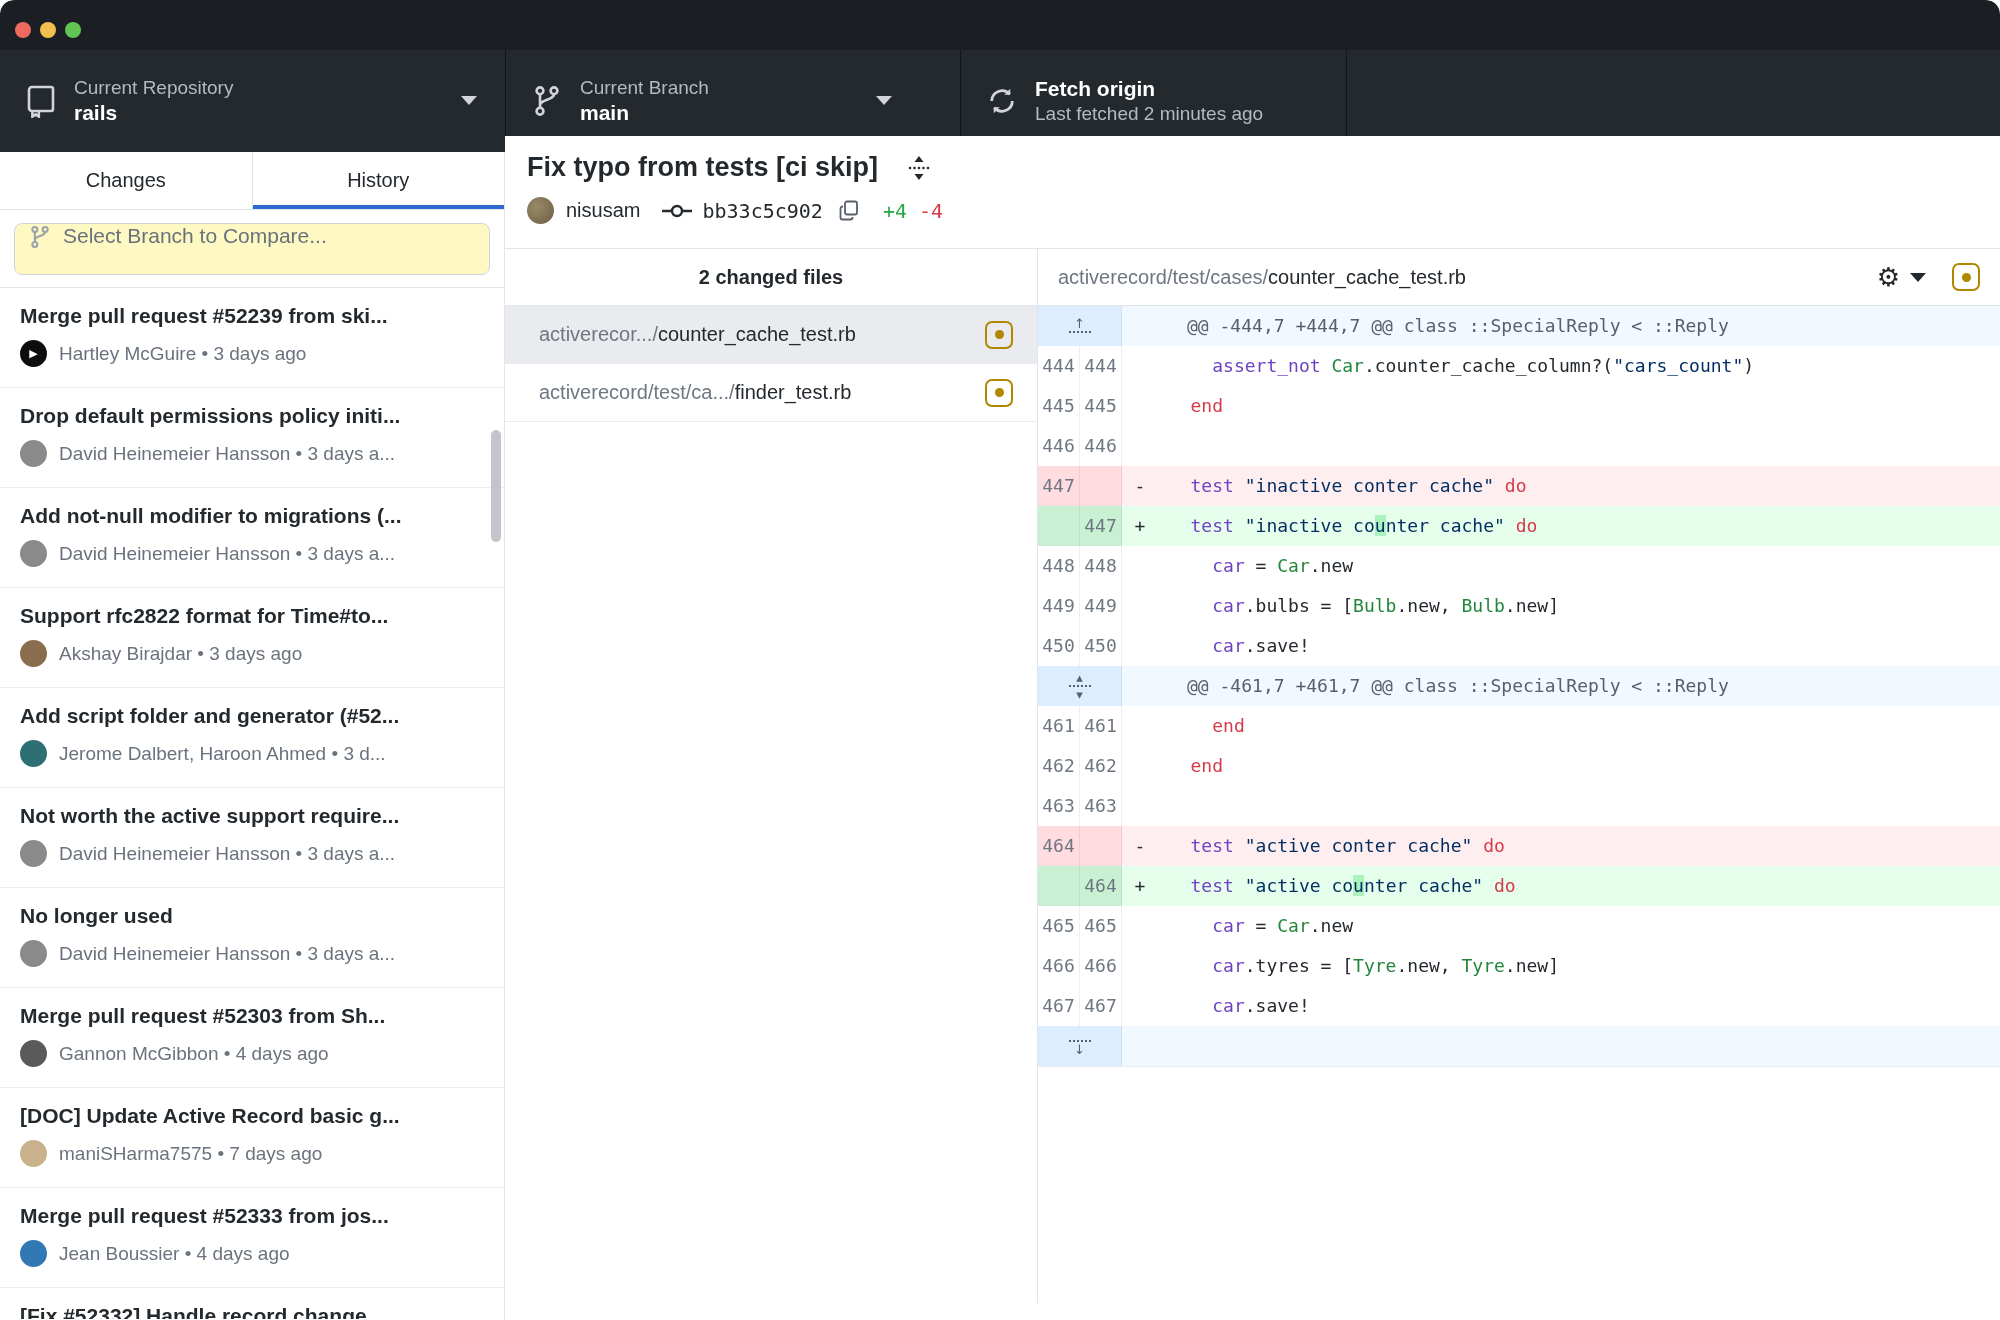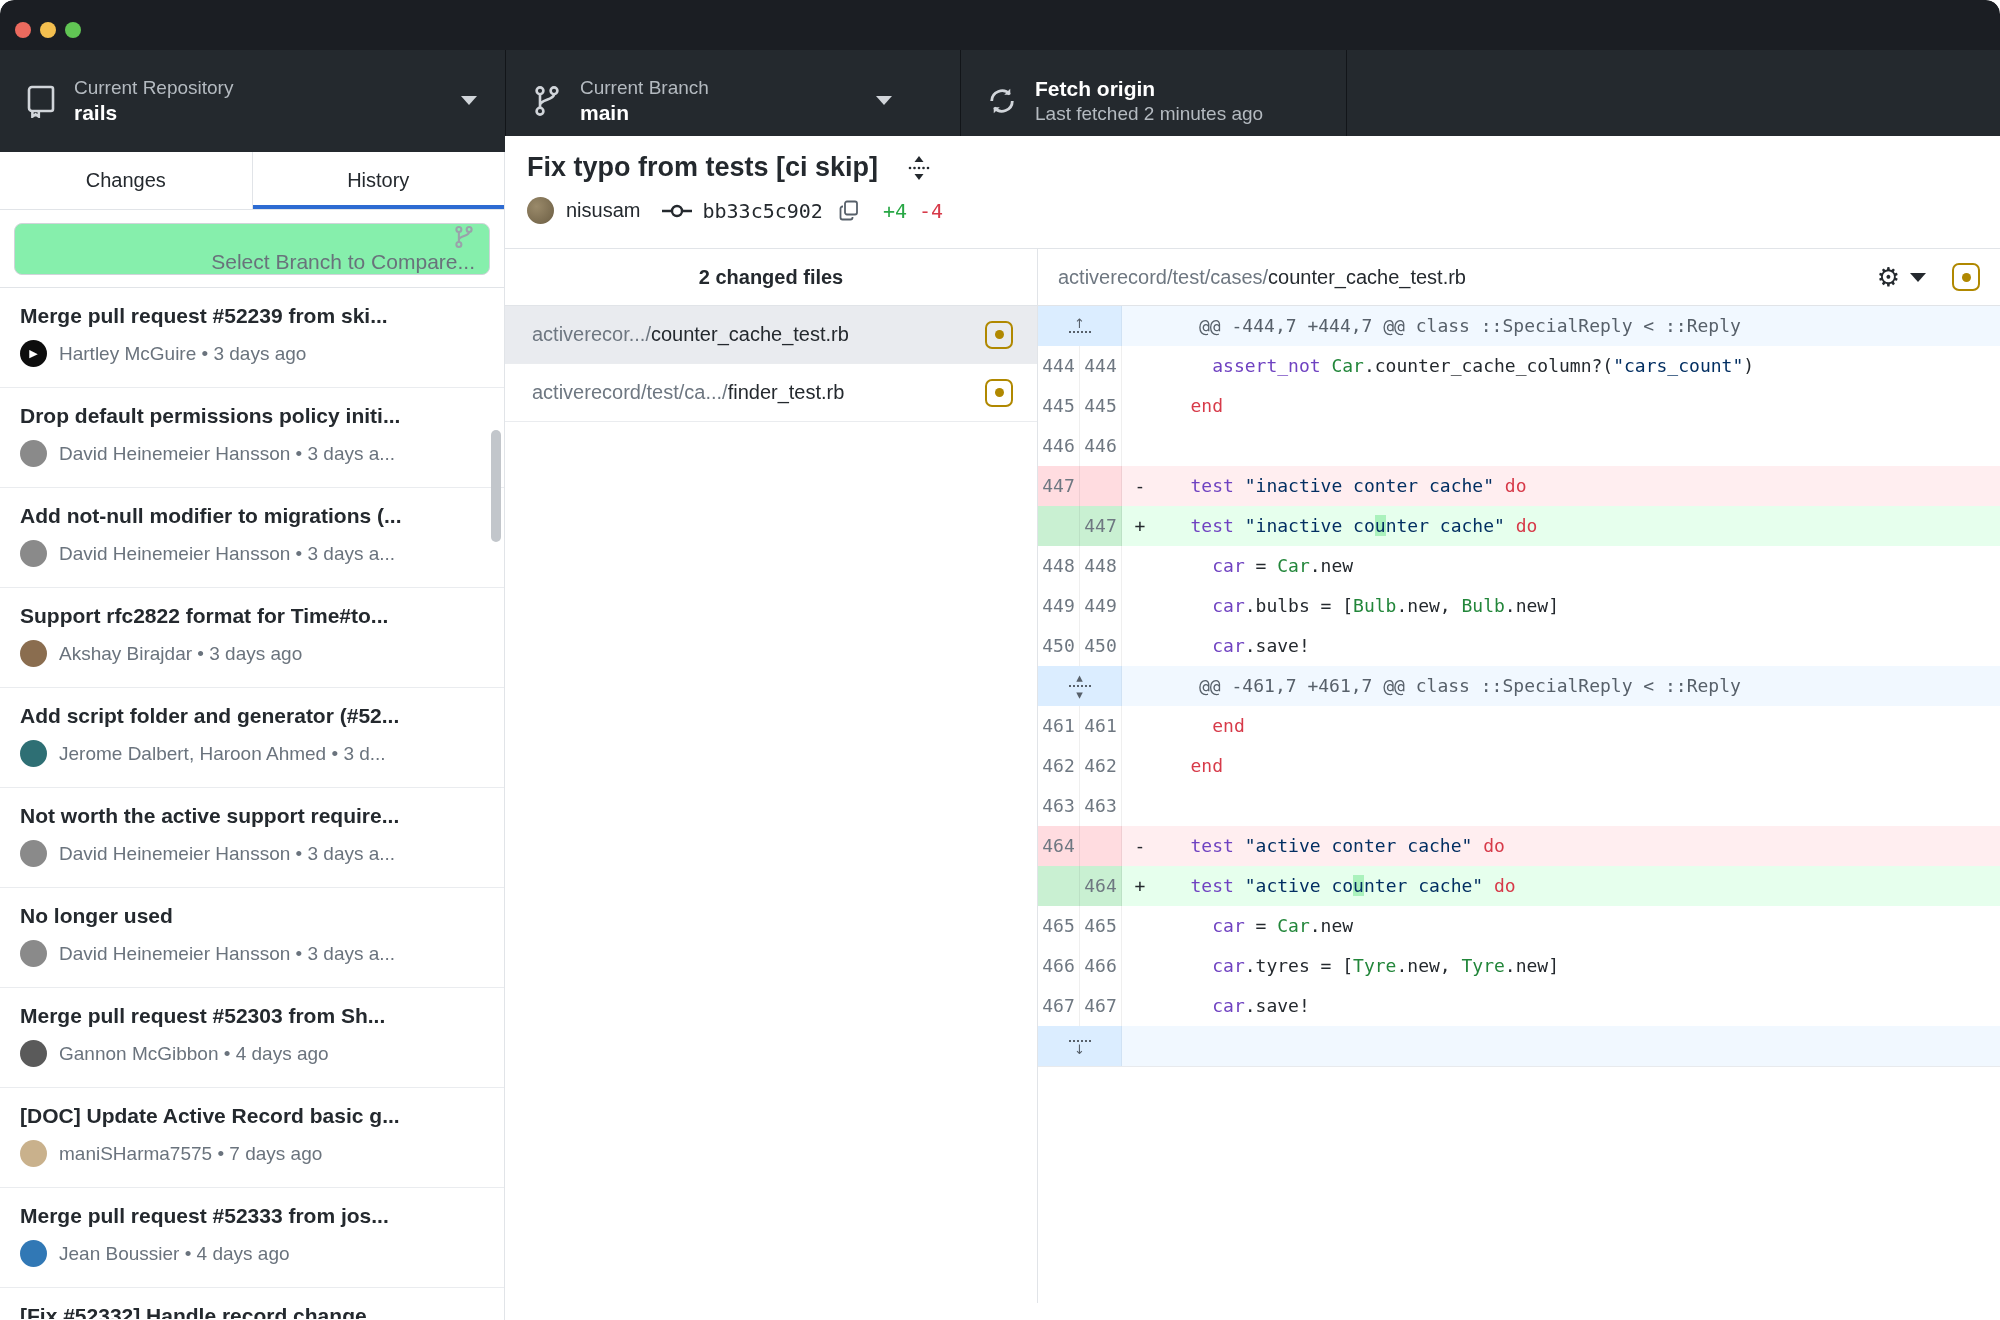--- a/index.html
+++ b/index.html
@@ -38,22 +38,22 @@
   .tabs { display:flex; height:58px; border-bottom:1px solid #e1e4e8; }
   .tab { flex:1; display:flex; align-items:center; justify-content:center;
          font-size:20px; color:#24292e; position:relative; cursor:default;
          border-right:1px solid #e1e4e8; background:#fff; }
   .tab:last-child { border-right:none; }
   .tab.active::after { content:""; position:absolute; left:0; right:0; bottom:0;
                        height:4px; background:#2d6bd2; }
   .searcharea { height:78px; border-bottom:1px solid #e1e4e8;
                 display:flex; align-items:center; padding:0 14px; }
   .searchbox { width:100%; height:52px; border:1px solid #d0d4d9; border-radius:8px;
-               background:#86efac; display:flex; align-items:flex-end; padding:0 14px;
-               color:#6a737d;flex-direction:column; }
+               background:#fef9c3; display:flex; align-items:flex-start; padding:0 14px;
+               color:#6a737d; }
   .searchbox .ph { font-size:21px; margin-left:12px; color:#69727b; }
   .commitlist { position:relative; height:calc(100% - 137px); overflow:hidden; }
   .commit-row { height:100px; padding:16px 20px 0 20px; border-bottom:1px solid #eaecef; }
   .c-title { font-size:21px; font-weight:bold; color:#24292e; white-space:nowrap;
              overflow:hidden; }
   .c-meta { display:flex; align-items:center; margin-top:12px; }
   .c-avatar { width:27px; height:27px; border-radius:50%; flex:0 0 27px;
               display:flex; align-items:center; justify-content:center;
               color:#fff; font-size:13px; }
   .c-meta-text { margin-left:12px; font-size:19px; color:#6a737d; white-space:nowrap;
@@ -77,21 +77,21 @@
   .ch-copy { margin-left:16px; }
   .ch-add { margin-left:24px; font-size:20px; color:#28a745;
             font-family:"DejaVu Sans Mono", monospace; }
   .ch-del { margin-left:12px; font-size:20px; color:#d73a49;
             font-family:"DejaVu Sans Mono", monospace; }
 
   .panels { display:flex; height:1054px; }
   .filepanel { width:533px; border-right:1px solid #e1e4e8; }
   .fp-header { height:57px; display:flex; align-items:center; justify-content:center;
                font-size:20px; color:#24292e; border-bottom:1px solid #e1e4e8;font-weight:bold; }
-  .file-row { height:58px; display:flex; align-items:center; padding:0 24px 0 27px;
+  .file-row { height:58px; display:flex; align-items:center; padding:0 24px 0 34px;
               border-bottom:1px solid #eaecef; font-size:20px; }
   .file-row.selected { background:#e9ebef; }
   .f-name { flex:1; white-space:nowrap; overflow:hidden; color:#24292e; }
   .f-prefix { color:#6e7781; }
   .status-mod { width:28px; height:28px; border:2.5px solid #b08800; border-radius:7px;
                 flex:0 0 28px; display:flex; align-items:center; justify-content:center; }
   .status-mod::after { content:""; width:9px; height:9px; border-radius:50%; background:#b08800; }
 
   .diffpanel { flex:1; display:flex; flex-direction:column; }
   .dp-header { height:57px; display:flex; align-items:center; padding:0 20px;
@@ -114,21 +114,21 @@
   .marker { width:36px; text-align:center; color:#24292e; flex:0 0 36px; }
   .code { flex:1; white-space:pre; overflow:hidden; color:#24292e; }
   .drow.ctx { background:#fff; }
   .drow.del .num { background:#ffdce0; }
   .drow.del .marker, .drow.del .code { background:#ffeef0; }
   .drow.add .num { background:#c9f0d2; }
   .drow.add .marker, .drow.add .code { background:#e6ffed; }
   .gutter-expand { width:84px; flex:0 0 84px; background:#dbedff; display:flex;
                    flex-direction:column; align-items:center; justify-content:center;
                    color:#57606a; border-right:1px solid rgba(27,31,35,0.05); cursor:pointer; }
-  .hunk-content { flex:1; background:#f1f8ff; color:#57606a; white-space:pre; overflow:hidden;padding-left:12px; }
+  .hunk-content { flex:1; background:#f1f8ff; color:#57606a; white-space:pre; overflow:hidden; }
   .dots { width:22px; border-top:2px dotted #57606a; margin:2px 0; }
   .xarrow { font-size:13px; line-height:11px; font-family:"DejaVu Sans", sans-serif; }
 
   .tok-kw { color:#6f42c1; }
   .tok-c  { color:#22863a; }
   .tok-s  { color:#032f62; }
   .tok-sh { color:#032f62; background:#abf2bd; }
   .tok-r  { color:#d73a49; }
   .tok-p  { color:#24292e; }
 

